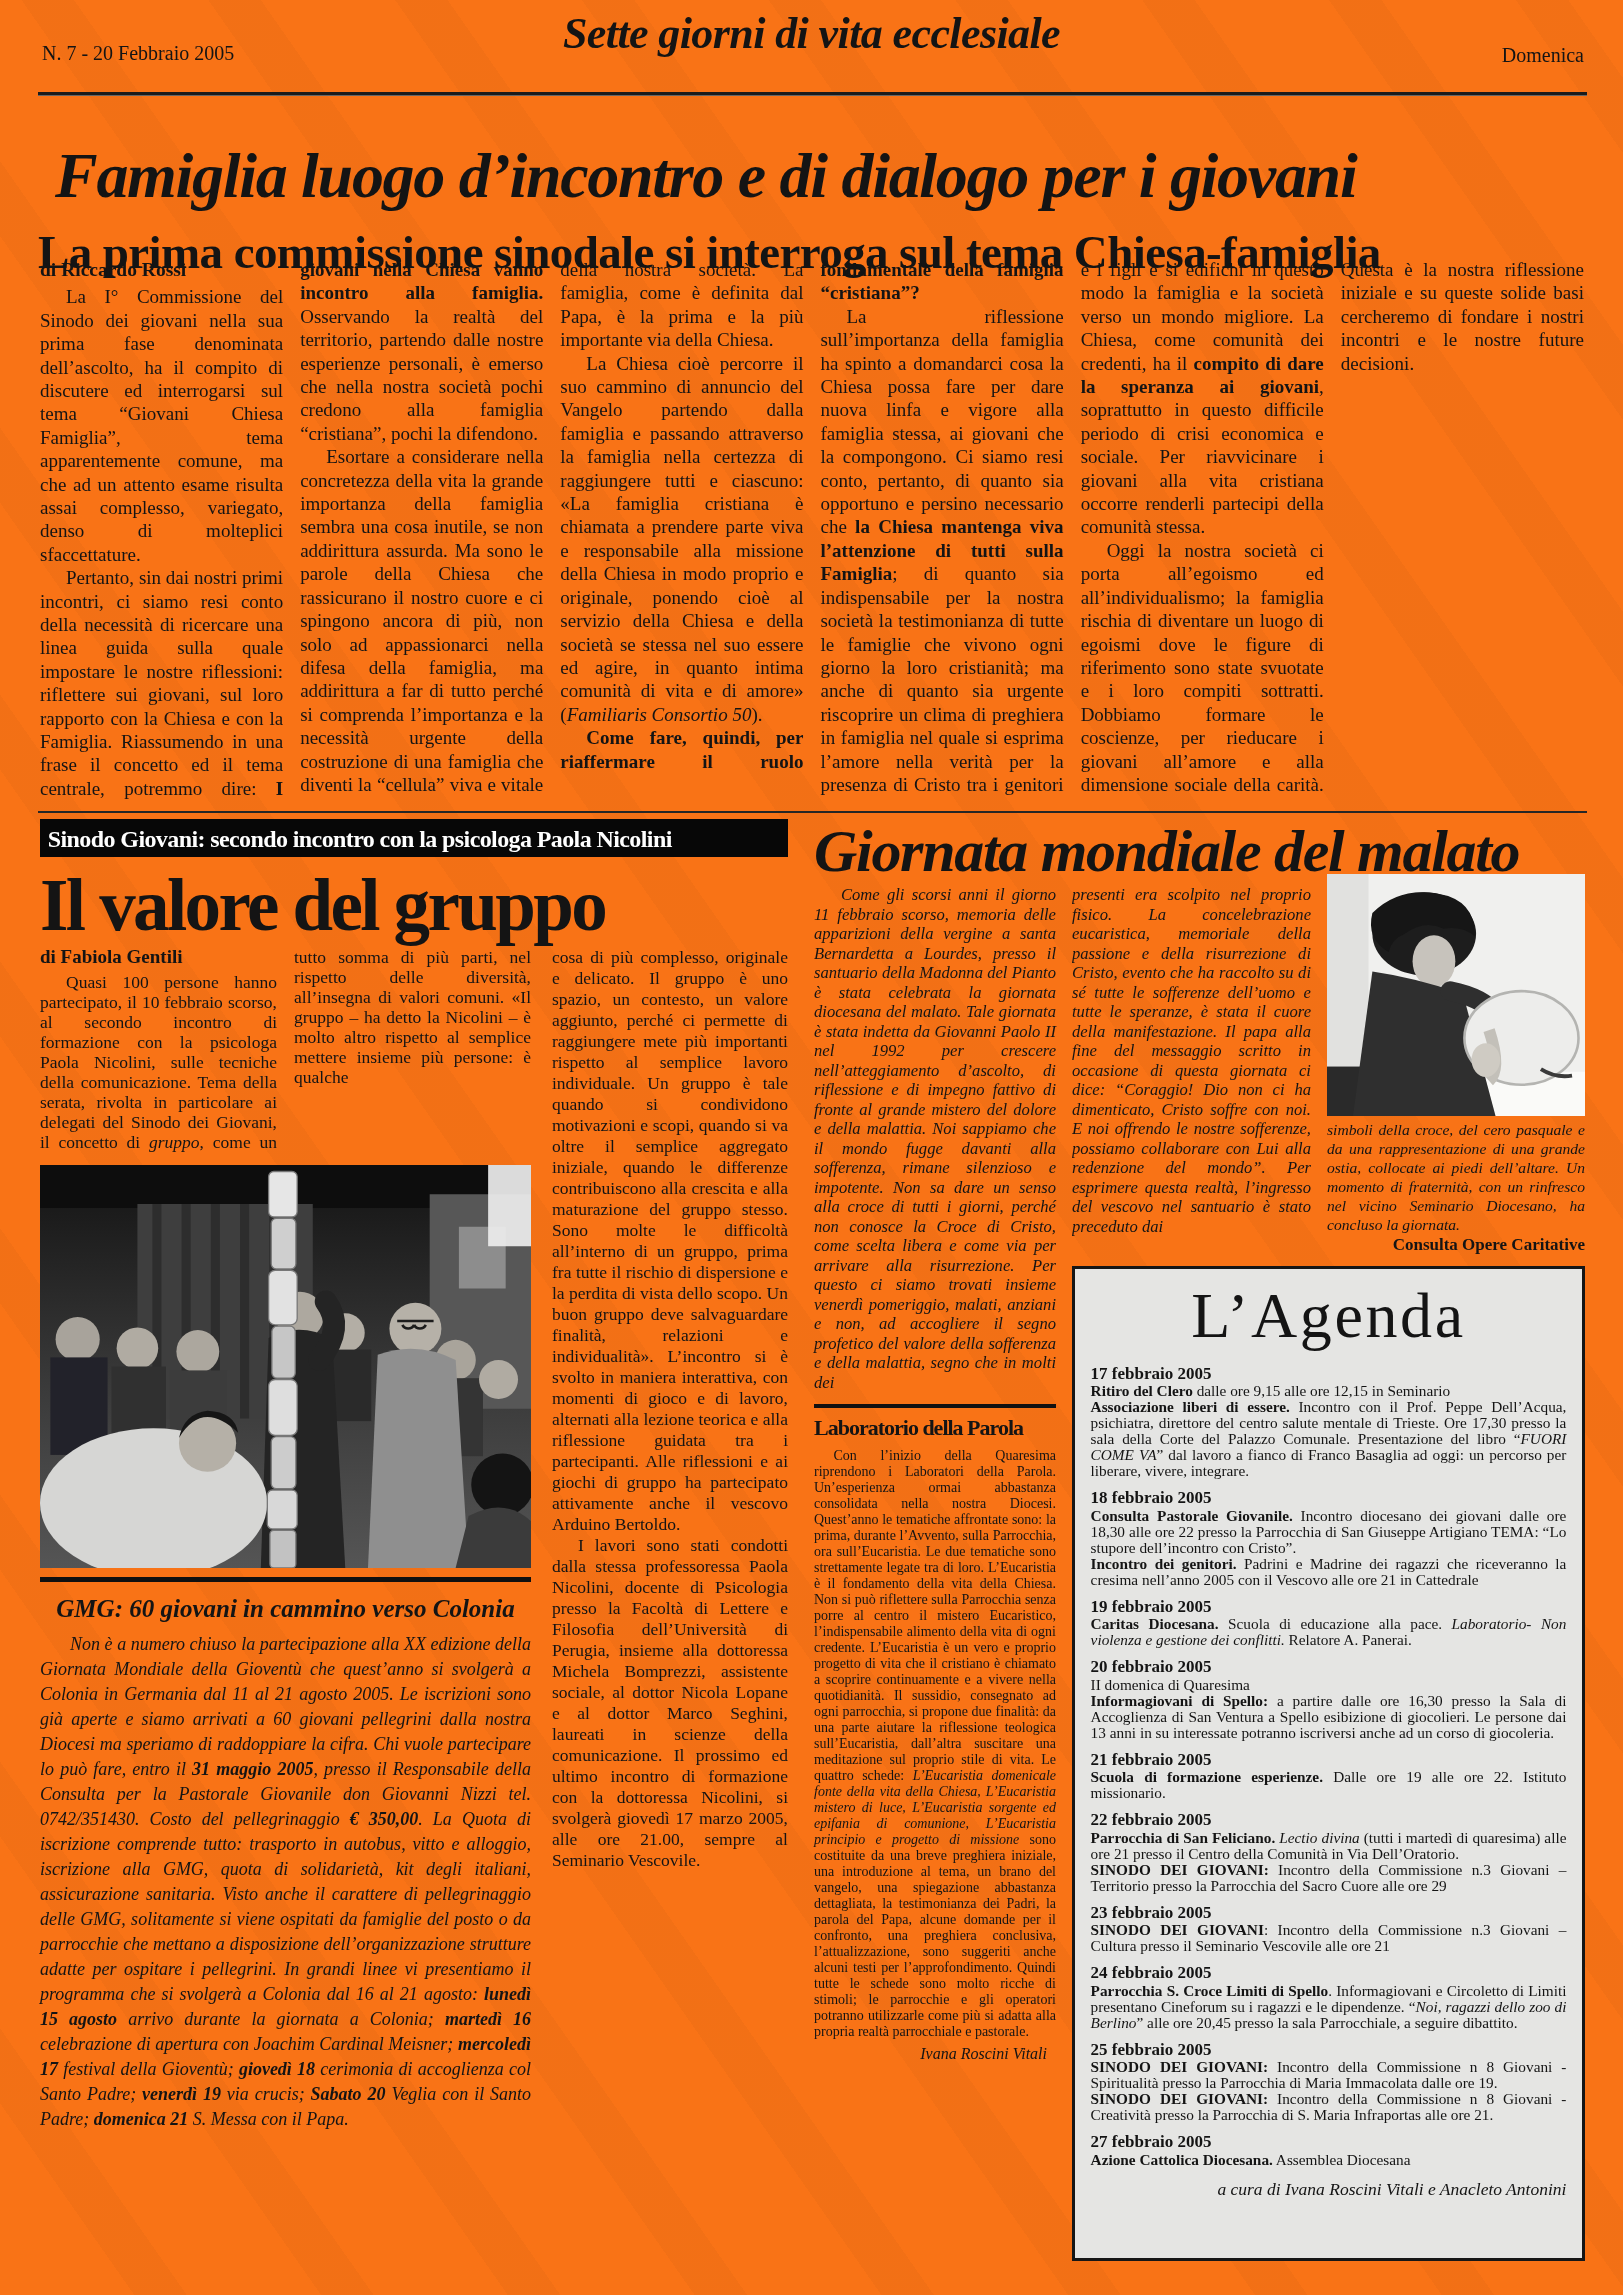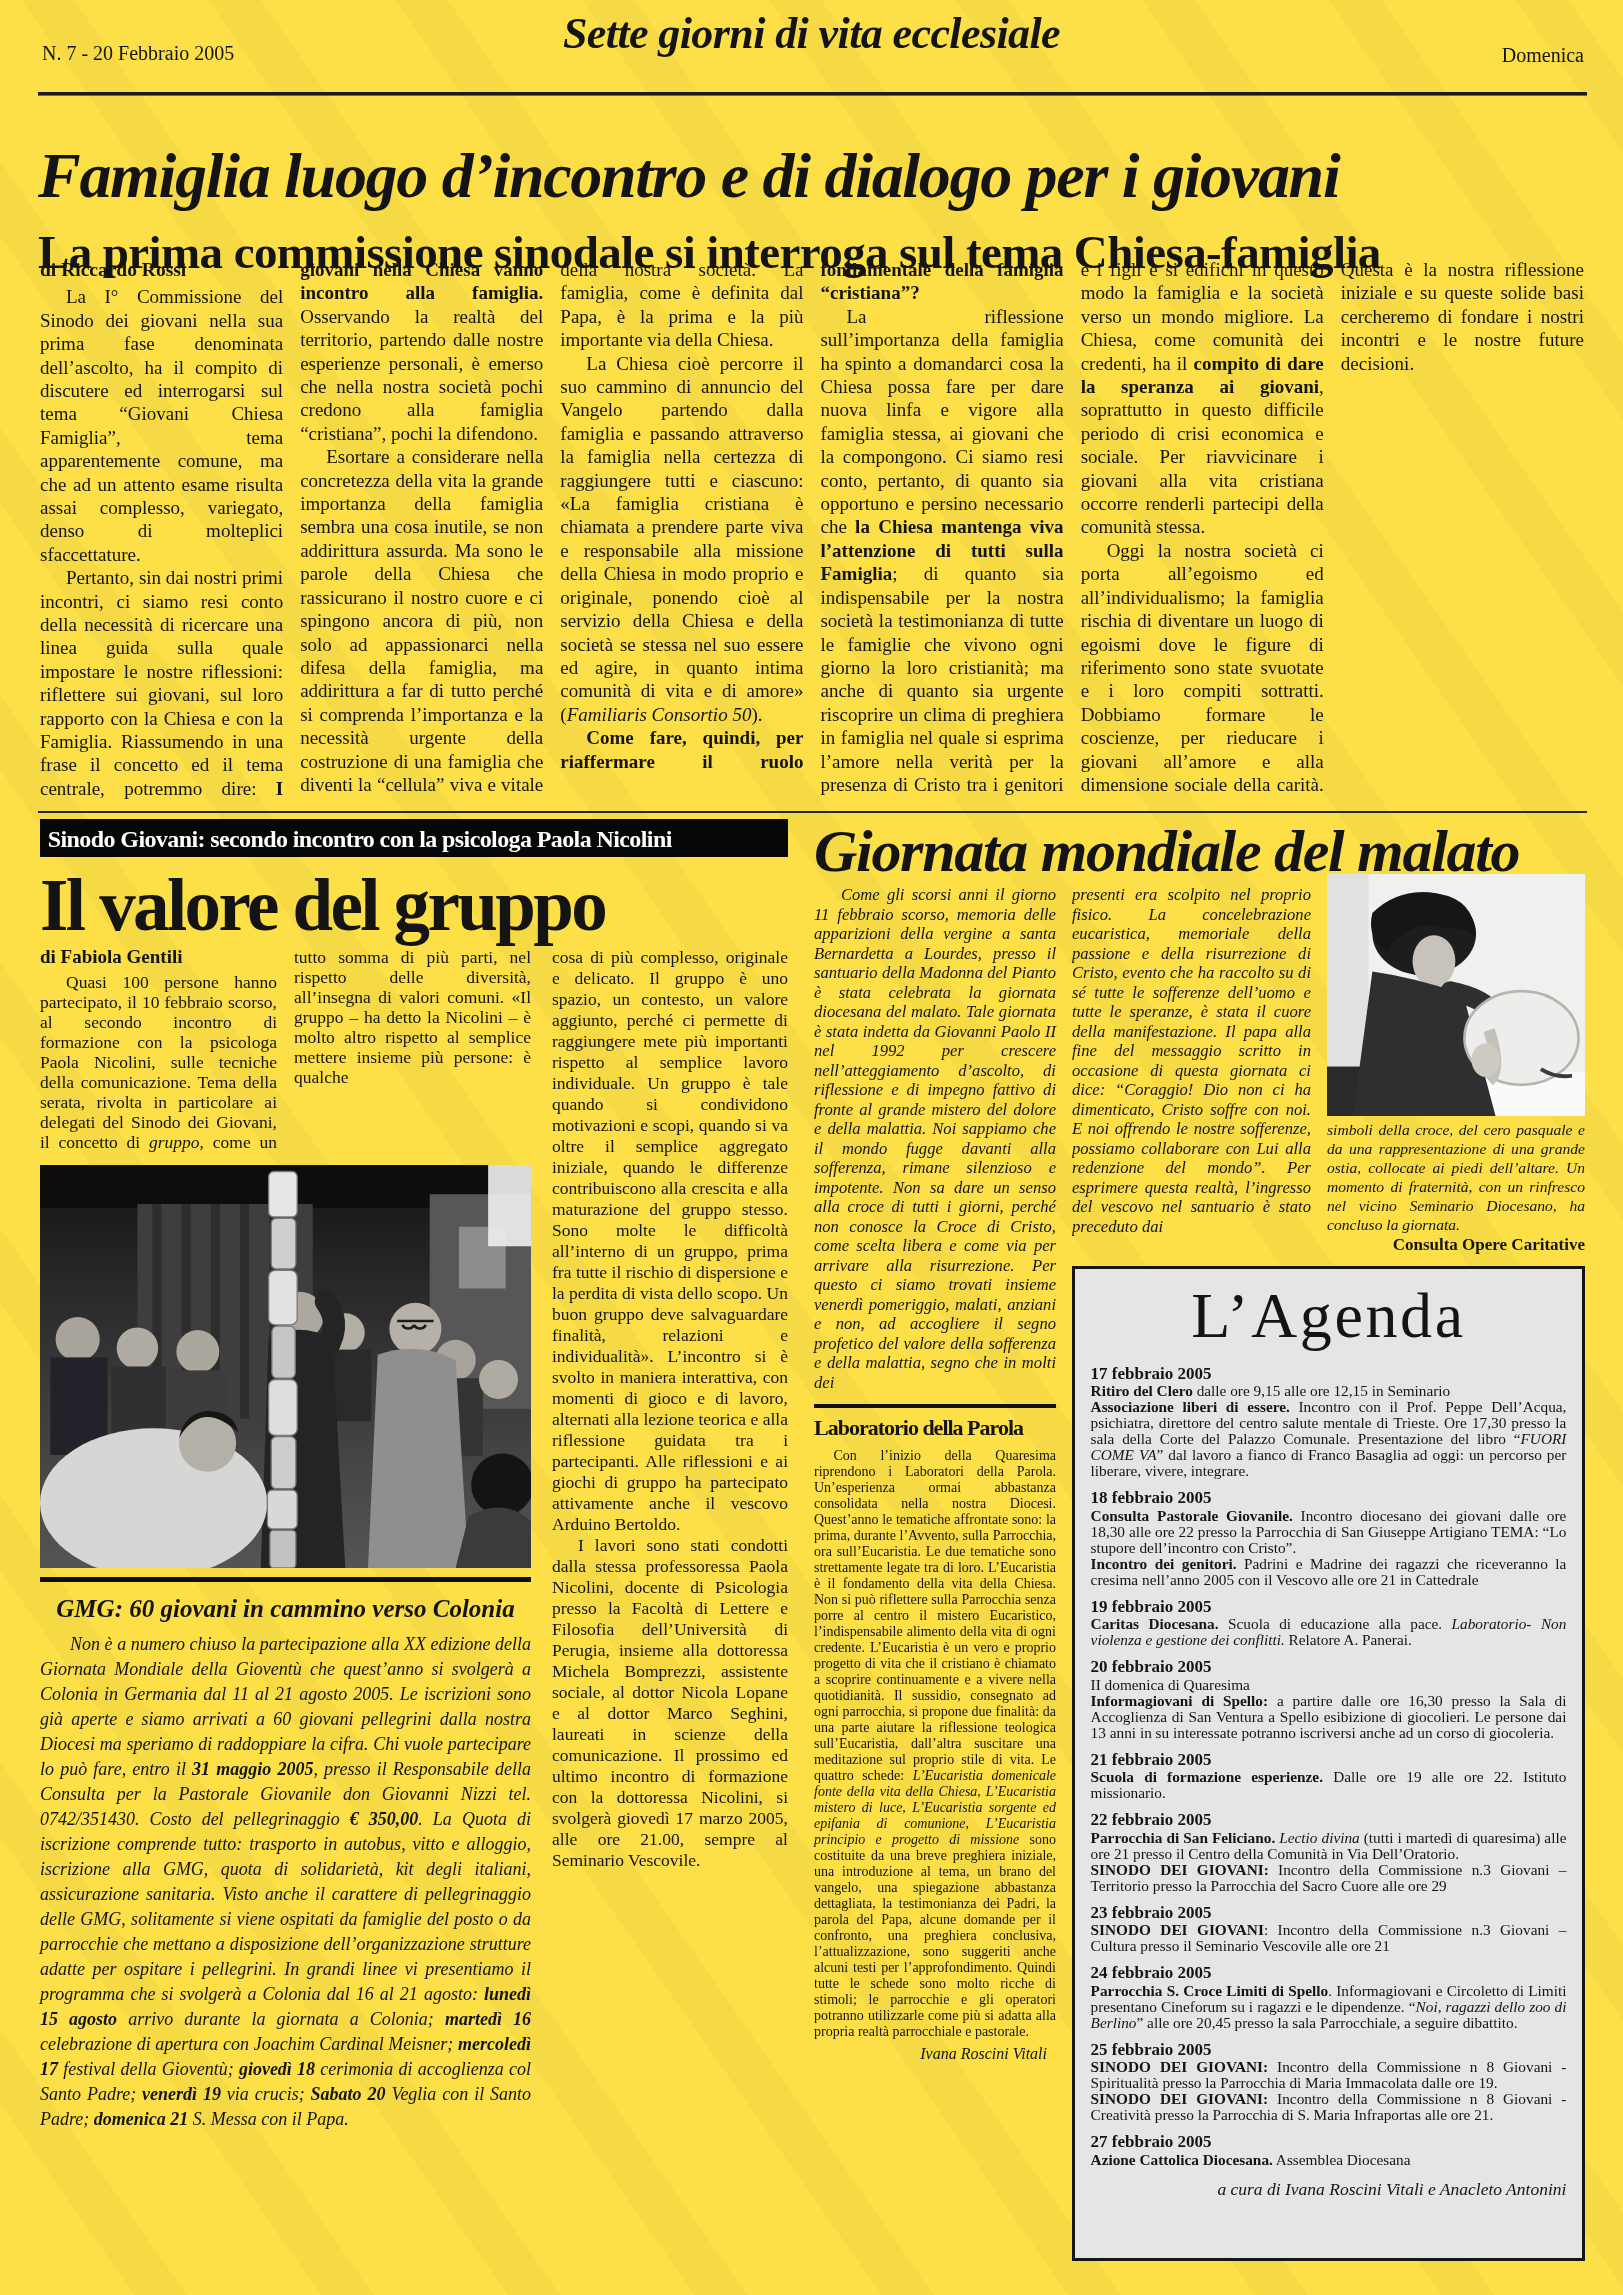--- a/index.html
+++ b/index.html
@@ -1,25 +1,25 @@
 <!DOCTYPE html>
 <html lang="it" style="font-size:10.4px"><head>
 <meta charset="utf-8">
 <style>
   html,body{margin:0;padding:0;background:#888;}
-  .page{position:relative;width:1623px;height:2295px;margin:0 auto;background:#fde047;color:#141414;
+  .page{position:relative;width:1623px;height:2295px;margin:0 auto;background:#f97316;color:#141414;
         font-family:"Liberation Serif","DejaVu Serif",serif;overflow:hidden;-webkit-hyphens:auto;hyphens:auto;}
   .wm{position:absolute;inset:0;background:repeating-linear-gradient(55deg,transparent 0 110px,rgba(0,0,0,0.028) 110px 153px);pointer-events:none;}
   
   .issue{position:absolute;left:42px;top:42px;font-size:20px;}
   .masthead{position:absolute;left:0;right:0;top:7.8px;text-align:center;font-size:44px;font-weight:bold;font-style:italic;letter-spacing:-0.6px;}
   .day{position:absolute;right:39px;top:44px;font-size:20px;}
   .toprule{position:absolute;left:38px;right:36px;top:92px;height:2.6px;background:#1b1b1b;border-bottom:1.9px solid #666;}
   
-  .lead-hl{position:absolute;left:38px;top:99px;width:1549px;font-size:64px;line-height:1.05;font-weight:bold;font-style:italic;letter-spacing:-1.3px;white-space:nowrap;}
+  .lead-hl{position:absolute;left:55px;top:99px;width:1549px;font-size:64px;line-height:1.05;font-weight:bold;font-style:italic;letter-spacing:-1.3px;white-space:nowrap;}
   .lead-sub{position:absolute;left:38px;top:186px;width:1549px;font-size:47px;font-weight:bold;letter-spacing:-0.6px;white-space:nowrap;}
   .lead-cols{position:absolute;left:40px;top:258px;width:1544px;height:560px;column-count:6;column-gap:17px;column-fill:auto;
              font-size:19px;line-height:23.4px;text-align:justify;overflow:hidden;}
   .lead-cols p,.rich p{margin:0;text-indent:26px;}
   .byline{font-weight:bold;font-size:19.5px;margin-bottom:3.9px;text-indent:0;}
   .rule-mid{position:absolute;left:38px;right:36px;top:811px;height:1.9px;background:#262626;}
   
   .kicker{position:absolute;left:40px;top:819px;width:748px;height:38px;background:#070707;color:#ffffff;
           font-weight:bold;font-size:24px;line-height:40px;padding-left:7.8px;box-sizing:border-box;white-space:nowrap;letter-spacing:-0.6px;}
   .zl{position:absolute;left:40px;top:869px;width:748px;}

